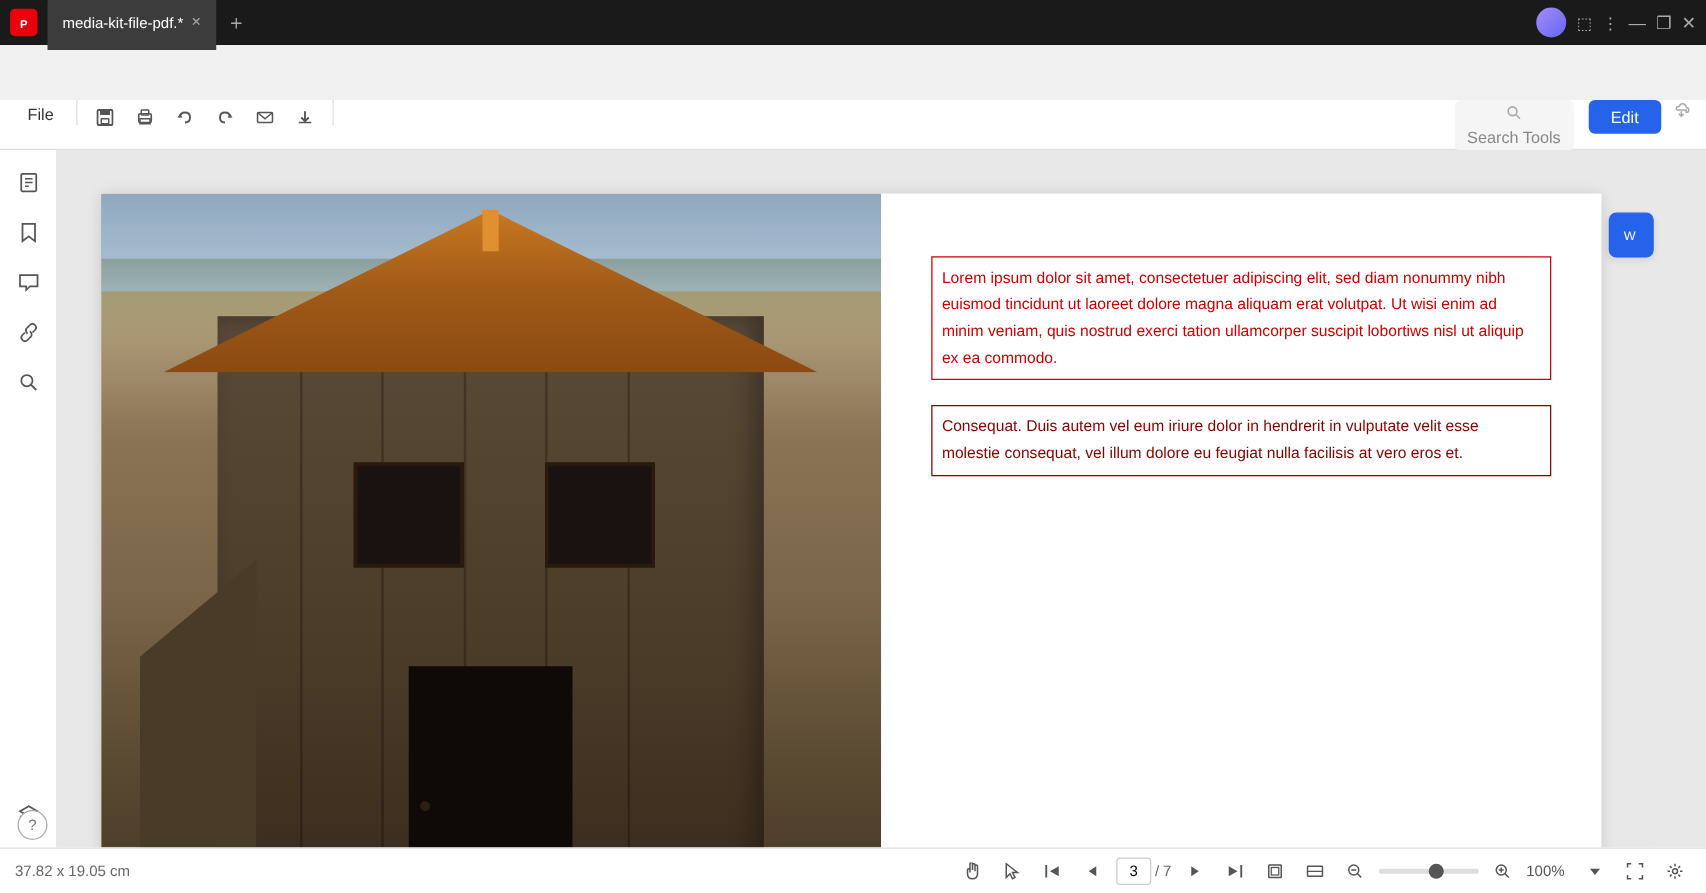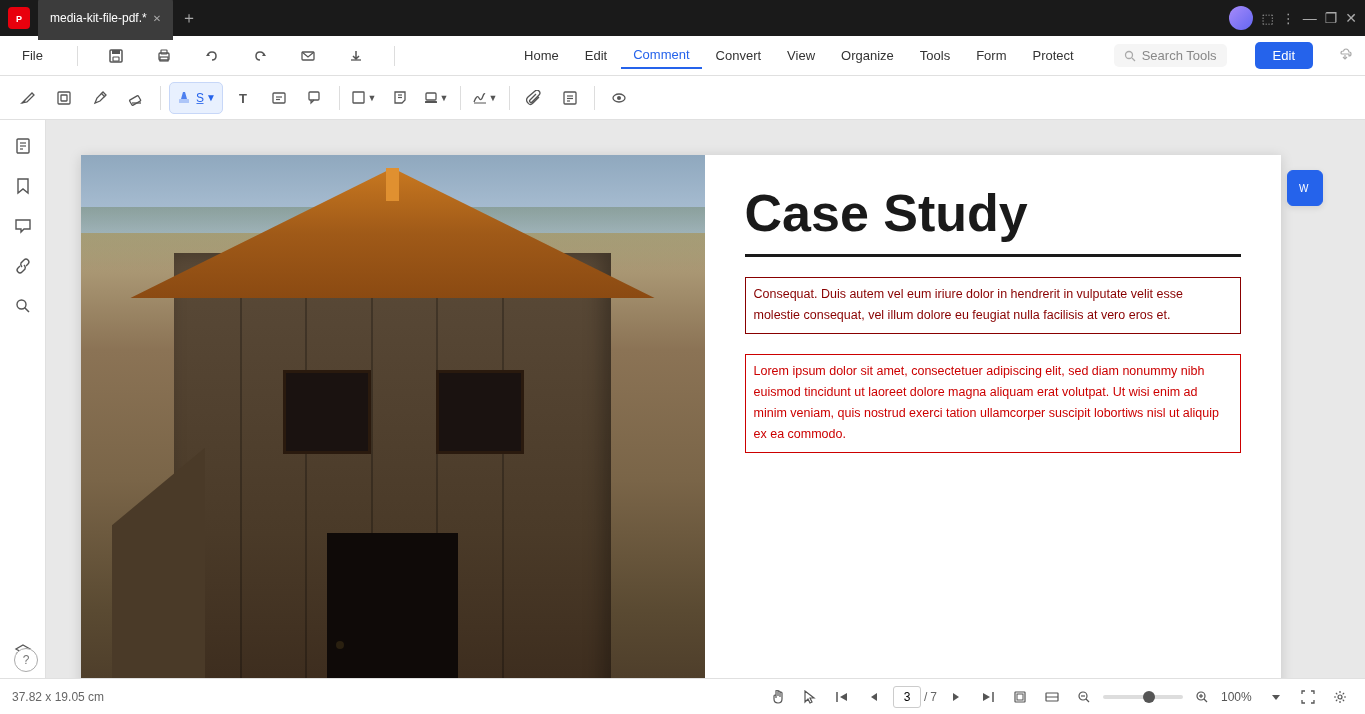--- a/index.html
+++ b/index.html
@@ -39,24 +39,25 @@
     #titlebar .tab .close-btn { font-size: 10px; color: #aaa; cursor: pointer; }
     #titlebar .add-tab { color: #aaa; font-size: 16px; cursor: pointer; margin-left: 4px; }
     .titlebar-right { display: flex; align-items: center; gap: 8px; }
     .avatar { width: 24px; height: 24px; border-radius: 50%; background: linear-gradient(135deg, #a78bfa, #6366f1); }
 
     
     #menubar {
       height: 40px;
       background: #fff;
       display: flex;
-      align-items: center;
+      align-items: flex-start;
       padding: 0 12px;
       border-bottom: 1px solid #e0e0e0;
-      gap: 20px;
+      gap: 4px;
+      margin-top: 44px;
     }
     .menu-file {
       font-size: 13px;
       color: #333;
       padding: 4px 10px;
       cursor: pointer;
       border-radius: 4px;
     }
     .menu-divider-v { width: 1px; height: 20px; background: #ddd; margin: 0 4px; }
     .menu-icon-btn {
@@ -83,20 +84,21 @@
       font-size: 13px;
       cursor: pointer;
       margin-left: 8px;
     }
     .search-box {
       display: flex; align-items: center;
       background: #f5f5f5; border-radius: 5px;
       padding: 4px 10px; gap: 6px;
       font-size: 13px; color: #888;
       margin-left: 8px;
+      flex-direction: column;
     }
     .cloud-btn { color: #aaa; font-size: 16px; cursor: pointer; margin-left: 4px; }
 
     
     #toolbar {
       height: 44px;
       background: #fff;
       display: flex;
       align-items: center;
       padding: 0 12px;
@@ -336,31 +338,20 @@
   </div>
   <div class="menu-icon-btn">
     <svg width="14" height="14" viewBox="0 0 14 14">
         <path d="M7 2 L7 9 M4 7 L7 10 L10 7" fill="none" stroke="#555" stroke-width="1.5"></path>
         <path d="M2 11 L12 11" stroke="#555" stroke-width="1.3"></path>
       </svg>
   </div>
   <div class="menu-divider-v"></div>
 
   <div class="menu-spacer"></div>
-  <div class="menu-nav">
-    <div class="menu-nav-item">Home</div>
-    <div class="menu-nav-item">Edit</div>
-    <div class="menu-nav-item active">Comment</div>
-    <div class="menu-nav-item">Convert</div>
-    <div class="menu-nav-item">View</div>
-    <div class="menu-nav-item">Organize</div>
-    <div class="menu-nav-item">Tools</div>
-    <div class="menu-nav-item">Form</div>
-    <div class="menu-nav-item">Protect</div>
-  </div>
   <div class="search-box">
     <svg width="12" height="12" viewBox="0 0 12 12">
         <circle cx="5" cy="5" r="3.5" fill="none" stroke="#aaa" stroke-width="1.3"></circle>
         <line x1="8" y1="8" x2="11" y2="11" stroke="#aaa" stroke-width="1.3"></line>
       </svg>
     <span>Search Tools</span>
   </div>
   <button class="share-btn">Edit</button>
   <span class="cloud-btn">
     <svg width="16" height="16" viewBox="0 0 16 16">
@@ -575,28 +566,27 @@
       <div class="pdf-right">
 
         <div style="position:absolute;right:-42px;top:15px;display:flex;flex-direction:column;gap:6px;">
           <div class="float-btn" style="background:#2563eb;border-color:#2563eb;">
             <svg width="16" height="16" viewBox="0 0 16 16">
                 <text x="2" y="12" font-size="10" fill="white">W</text>
               </svg>
           </div>
         </div>
 
-        <h1 class="case-study-title">Case Study</h1>
+
+        <div class="lorem-block">
+          <p style="font-size:12.5px;line-height:1.7;color:#cc0000;border:1.5px solid #cc0000;padding:6px 8px;display:block;">Lorem ipsum dolor sit amet, consectetuer adipiscing elit, sed diam nonummy nibh euismod tincidunt ut laoreet dolore magna aliquam erat volutpat. Ut wisi enim ad minim veniam, quis nostrud exerci tation ullamcorper suscipit lobortiws nisl ut aliquip ex ea commodo.</p>
+        </div>
 
         <div class="lorem-block">
           <p style="font-size:12.5px;line-height:1.7;color:#880000;border:1.5px solid #880000;padding:6px 8px;display:block;">Consequat. Duis autem vel eum iriure dolor in hendrerit in vulputate velit esse molestie consequat, vel illum dolore eu feugiat nulla facilisis at vero eros et.</p>
-        </div>
-
-        <div class="lorem-block">
-          <p style="font-size:12.5px;line-height:1.7;color:#cc0000;border:1.5px solid #cc0000;padding:6px 8px;display:block;">Lorem ipsum dolor sit amet, consectetuer adipiscing elit, sed diam nonummy nibh euismod tincidunt ut laoreet dolore magna aliquam erat volutpat. Ut wisi enim ad minim veniam, quis nostrud exerci tation ullamcorper suscipit lobortiws nisl ut aliquip ex ea commodo.</p>
         </div>
       </div>
     </div>
   </div>
 </div>
 
 <div id="statusbar">
   <span>37.82 x 19.05 cm</span>
   <div class="status-spacer"></div>
   <div class="status-tools">

